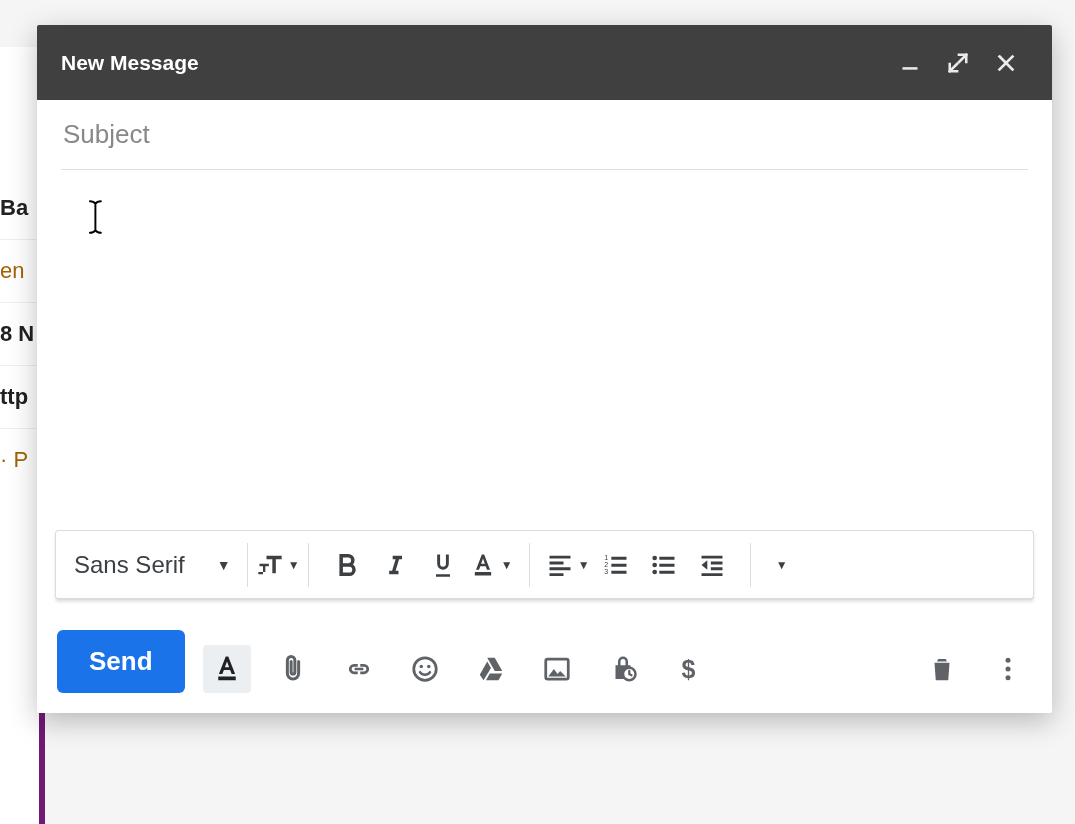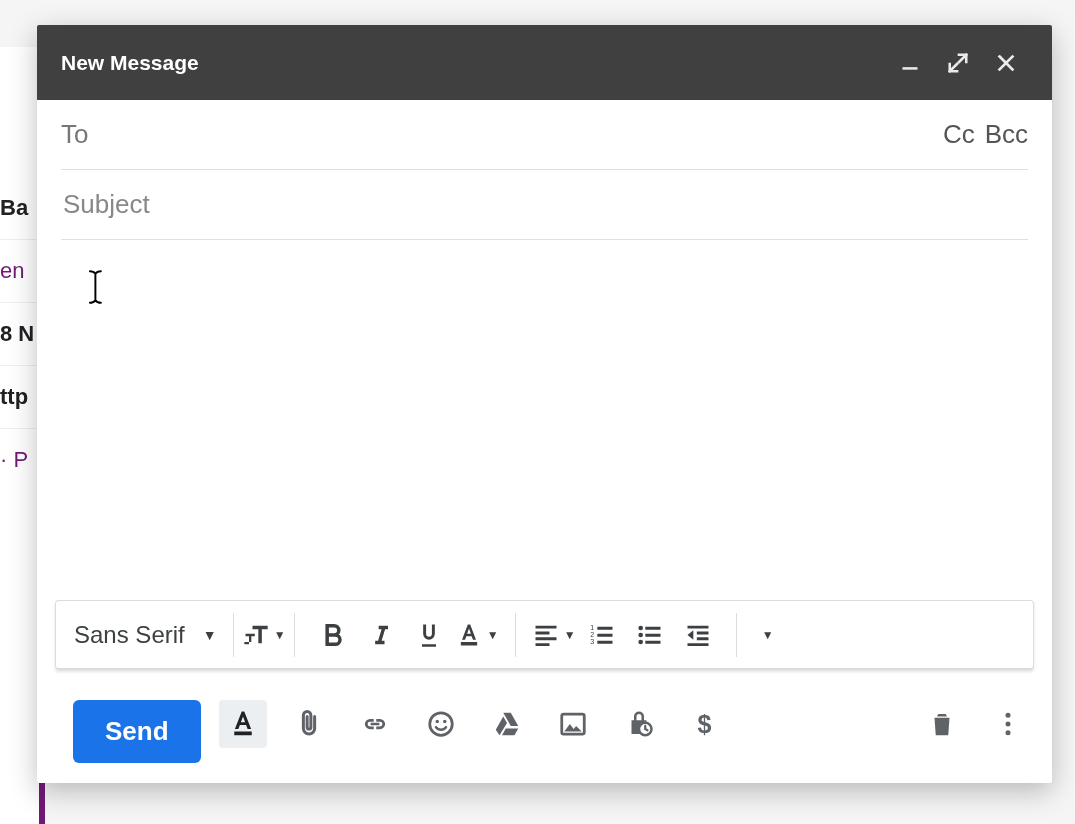--- a/index.html
+++ b/index.html
@@ -22,21 +22,21 @@
     margin-top: 40px;
   }
   .bg-item {
     font-size: 22px;
     color: #202124;
     padding: 18px 0 18px 0;
     border-bottom: 1px solid #eceff1;
     white-space: nowrap;
     overflow: hidden;
   }
-  .bg-item.faint { color: #701a75; font-weight: 400; }
+  .bg-item.faint { color: #a16207; font-weight: 400; }
   .bg-item.bold  { font-weight: 700; }
 
   
   .compose {
     position: absolute;
     left: 37px; top: 25px;
     width: 1015px;
     background: #fff;
     box-shadow: 0 8px 28px rgba(0,0,0,0.25);
     border-radius: 2px;
@@ -128,34 +128,33 @@
     min-width: 44px; height: 44px;
     display: flex;
     align-items: center; justify-content: center;
     color: #3c4043;
     cursor: pointer;
     gap: 2px;
   }
   .fmt-btn svg { width: 28px; height: 28px; fill: #3c4043; }
   .fmt-btn .caret { font-size: 12px; color: #3c4043; margin-left: 2px; }
   .font-select {
-    display: flex; align-items: center; gap: 18px;
+    display: flex; align-items: center; gap: 32px;
     font-size: 24px; color: #3c4043;
     cursor: pointer;
     padding: 0 8px;
   }
   .font-select .caret { font-size: 14px; }
 
   
   .action-row {
     display: flex;
-    align-items: flex-start;
+    align-items: flex-end;
     padding: 30px 20px 20px 20px;
     gap: 18px;
-    margin-left: 16px;
   }
   .send-btn {
     background: #1a73e8;
     color: #fff;
     font-size: 26px;
     font-weight: 600;
     border: none;
     border-radius: 6px;
     padding: 16px 32px;
     cursor: pointer;
@@ -208,28 +207,20 @@
     <div class="win-btn" title="Close">
       <svg viewBox="0 0 24 24" stroke="currentColor" stroke-width="3" stroke-linecap="square">
         <path d="M5 5 L19 19"></path>
           <path d="M19 5 L5 19"></path>
       </svg>
     </div>
   </div>
 
   <div class="fields">
     <div class="field-row">
-      <span class="label">To</span>
-      <input type="text" value="" style="">
-      <div class="ccbcc">
-        <span>Cc</span>
-        <span>Bcc</span>
-      </div>
-    </div>
-    <div class="field-row">
       <input type="text" placeholder="Subject" style="">
     </div>
   </div>
 
   <div class="body-area" contenteditable="true" style="">
     <span class="caret-icon">
       <svg viewBox="0 0 12 28">
         <path d="M1 1 Q4 1 5.5 3 Q7 1 10 1 M5.5 3 L5.5 25 M1 27 Q4 27 5.5 25 Q7 27 10 27" stroke="#000" stroke-width="1.6" fill="none" stroke-linecap="round"></path>
       </svg>
     </span>

